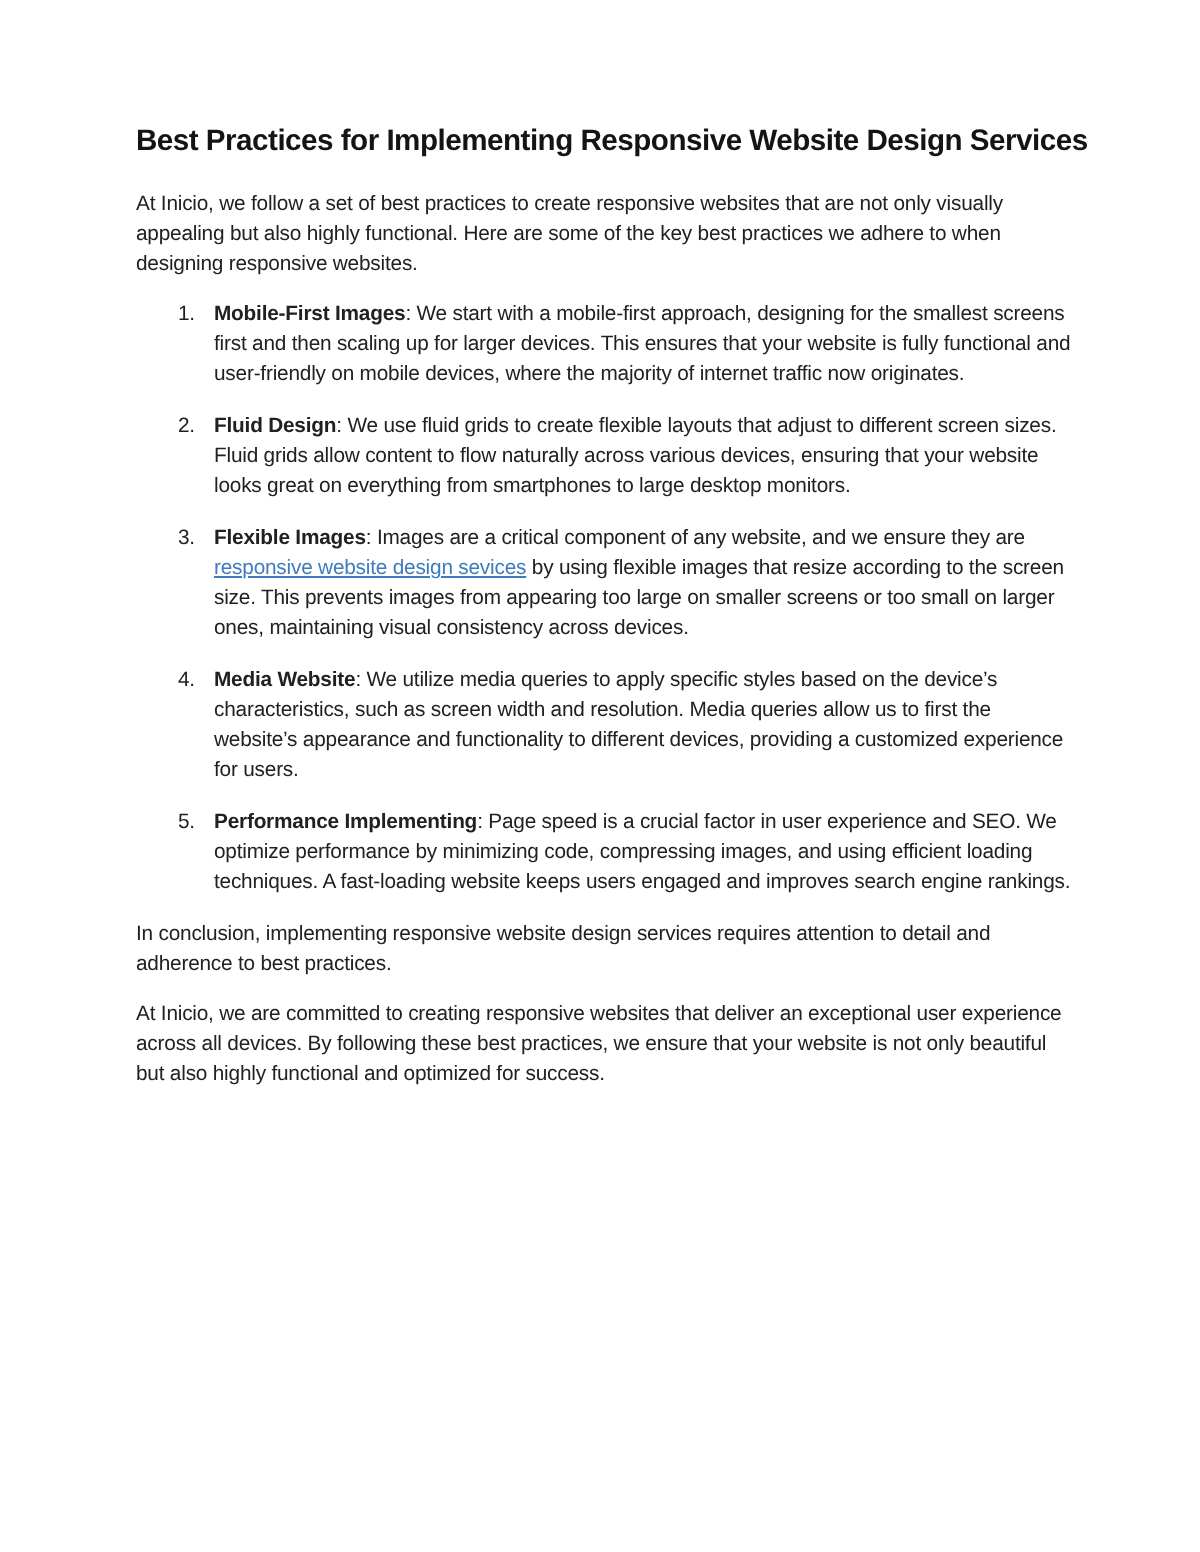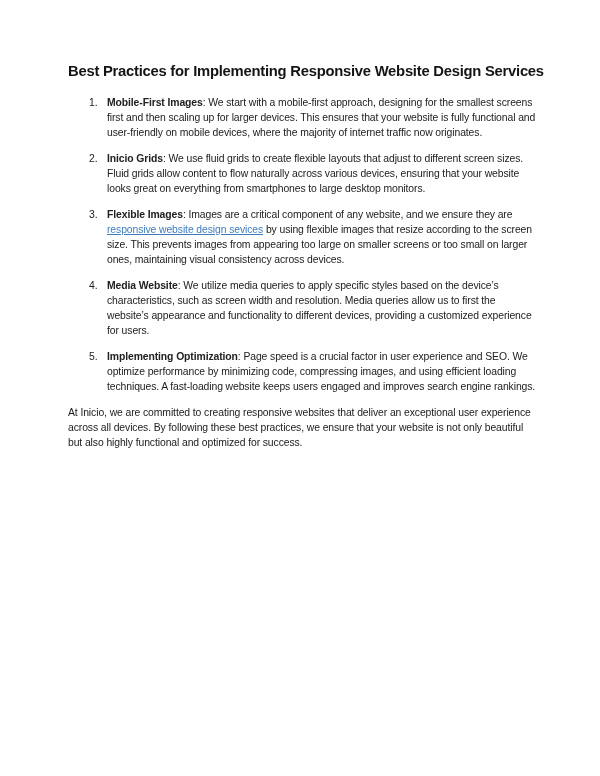--- a/index.html
+++ b/index.html
@@ -61,46 +61,48 @@
   }
 </style>
 </head>
 <body>
 
 <div class="page">
 
   <h1 class="doc-title">Best Practices for Implementing Responsive Website Design Services</h1>
 
 
+  <p class="para">At Inicio, we follow a set of best practices to create responsive websites that are not only visually appealing but also highly functional. Here are some of the key best practices we adhere to when designing responsive websites.</p>
 
   <ol class="best-list">
 
     <li class="list-item">
       <span class="item-number">1.</span>
       <span class="term">Mobile-First Images</span><span>: We start with a mobile-first approach, designing for the smallest screens first and then scaling up for larger devices. This ensures that your website is fully functional and user-friendly on mobile devices, where the majority of internet traffic now originates.</span>
     </li>
 
     <li class="list-item">
       <span class="item-number">2.</span>
-      <span class="term">Inicio Grids</span><span>: We use fluid grids to create flexible layouts that adjust to different screen sizes. Fluid grids allow content to flow naturally across various devices, ensuring that your website looks great on everything from smartphones to large desktop monitors.</span>
+      <span class="term">Fluid Design</span><span>: We use fluid grids to create flexible layouts that adjust to different screen sizes. Fluid grids allow content to flow naturally across various devices, ensuring that your website looks great on everything from smartphones to large desktop monitors.</span>
     </li>
 
     <li class="list-item">
       <span class="item-number">3.</span>
       <span class="term">Flexible Images</span><span>: Images are a critical component of any website, and we ensure they are </span><a class="inline-link">responsive website design sevices</a><span> by using flexible images that resize according to the screen size. This prevents images from appearing too large on smaller screens or too small on larger ones, maintaining visual consistency across devices.</span>
     </li>
 
     <li class="list-item">
       <span class="item-number">4.</span>
       <span class="term">Media Website</span><span>: We utilize media queries to apply specific styles based on the device’s characteristics, such as screen width and resolution. Media queries allow us to first the website’s appearance and functionality to different devices, providing a customized experience for users.</span>
     </li>
 
     <li class="list-item">
       <span class="item-number">5.</span>
-      <span class="term">Implementing Optimization</span><span>: Page speed is a crucial factor in user experience and SEO. We optimize performance by minimizing code, compressing images, and using efficient loading techniques. A fast-loading website keeps users engaged and improves search engine rankings.</span>
+      <span class="term">Performance Implementing</span><span>: Page speed is a crucial factor in user experience and SEO. We optimize performance by minimizing code, compressing images, and using efficient loading techniques. A fast-loading website keeps users engaged and improves search engine rankings.</span>
     </li>
 
   </ol>
 
+  <p class="para">In conclusion, implementing responsive website design services requires attention to detail and adherence to best practices.</p>
 
   <p class="para">At Inicio, we are committed to creating responsive websites that deliver an exceptional user experience across all devices. By following these best practices, we ensure that your website is not only beautiful but also highly functional and optimized for success.</p>
 
 </div>
 
 </body></html>

